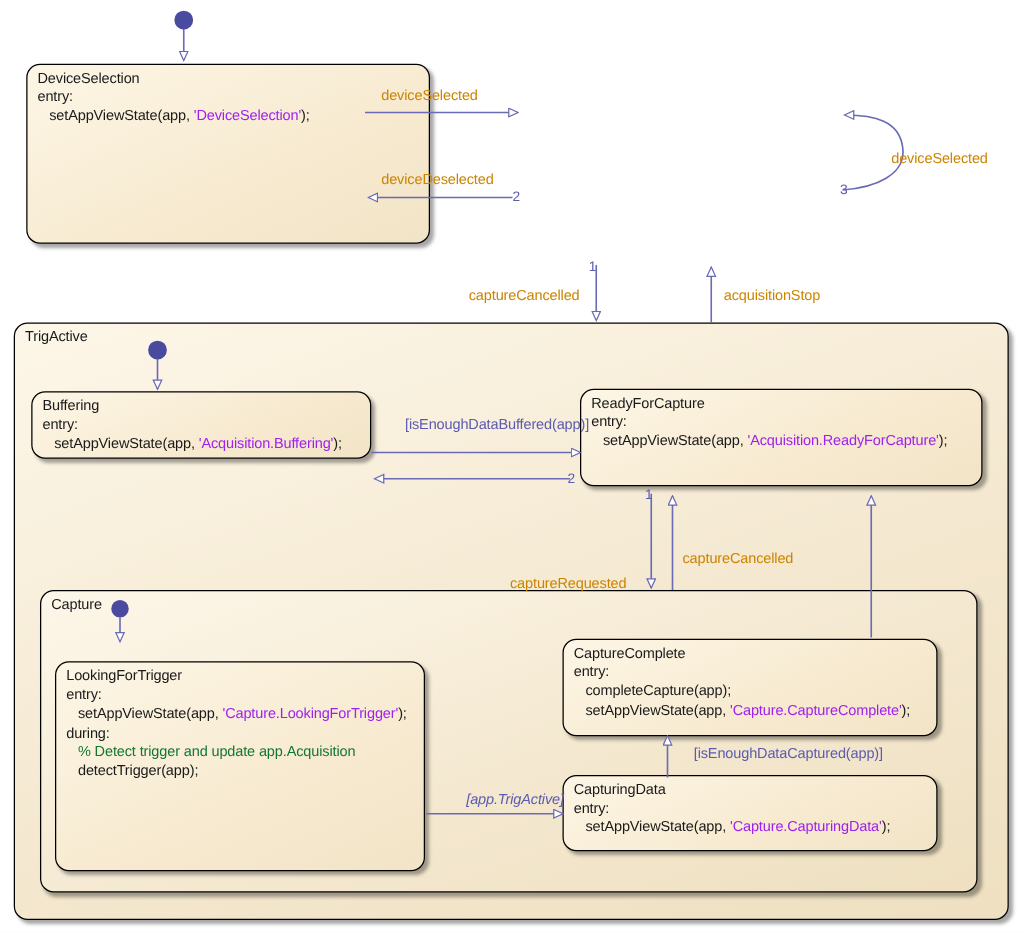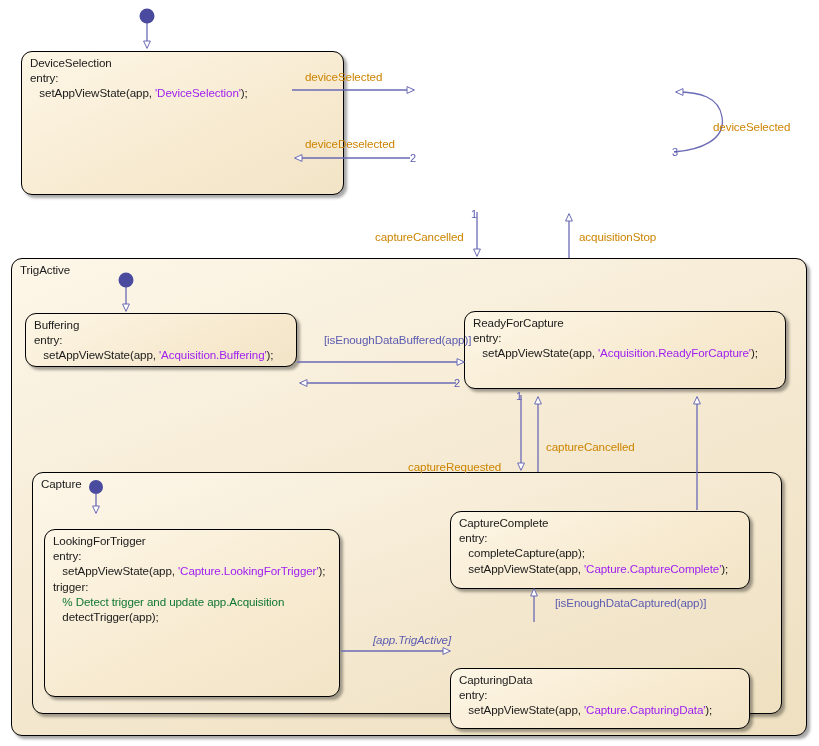--- a/index.html
+++ b/index.html
@@ -141,32 +141,32 @@
 <span>   setAppViewState(app, </span><span class="lbl-str">'Acquisition.ReadyForCapture'</span><span>);</span></div>
   </div>
 
   <div class="state super" style="left:32px; top:472px; width:750px; height:242px;">
     <div class="state-text"><span class="state-name">Capture</span></div>
   </div>
 
   <div class="state leaf" style="left:44px; top:513px; width:296px; height:168px;margin-top:16px;">
     <div class="state-text"><span class="state-name">LookingForTrigger</span><span>entry:</span>
 <span>   setAppViewState(app, </span><span class="lbl-str">'Capture.LookingForTrigger'</span><span>);</span>
-<span>trigger:</span>
+<span>during:</span>
 <span class="lbl-cmt">   % Detect trigger and update app.Acquisition</span>
 <span>   detectTrigger(app);</span></div>
   </div>
 
   <div class="state leaf" style="left:450px; top:511px; width:300px; height:78px;">
     <div class="state-text"><span class="state-name">CaptureComplete</span><span>entry:</span>
 <span>   completeCapture(app);</span>
 <span>   setAppViewState(app, </span><span class="lbl-str">'Capture.CaptureComplete'</span><span>);</span></div>
   </div>
 
-  <div class="state leaf" style="left:450px; top:620px; width:300px; height:61px;margin-top:48px;">
+  <div class="state leaf" style="left:450px; top:620px; width:300px; height:61px;">
     <div class="state-text"><span class="state-name">CapturingData</span><span>entry:</span>
 <span>   setAppViewState(app, </span><span class="lbl-str">'Capture.CapturingData'</span><span>);</span></div>
   </div>
 
   <div class="tlabel event" style="left:305px; top:70px;">deviceSelected</div>
 
   <div class="tlabel event" style="left:305px; top:137px;">deviceDeselected</div>
 
   <div class="tlabel event" style="left:713px; top:120px;">deviceSelected</div>
 

